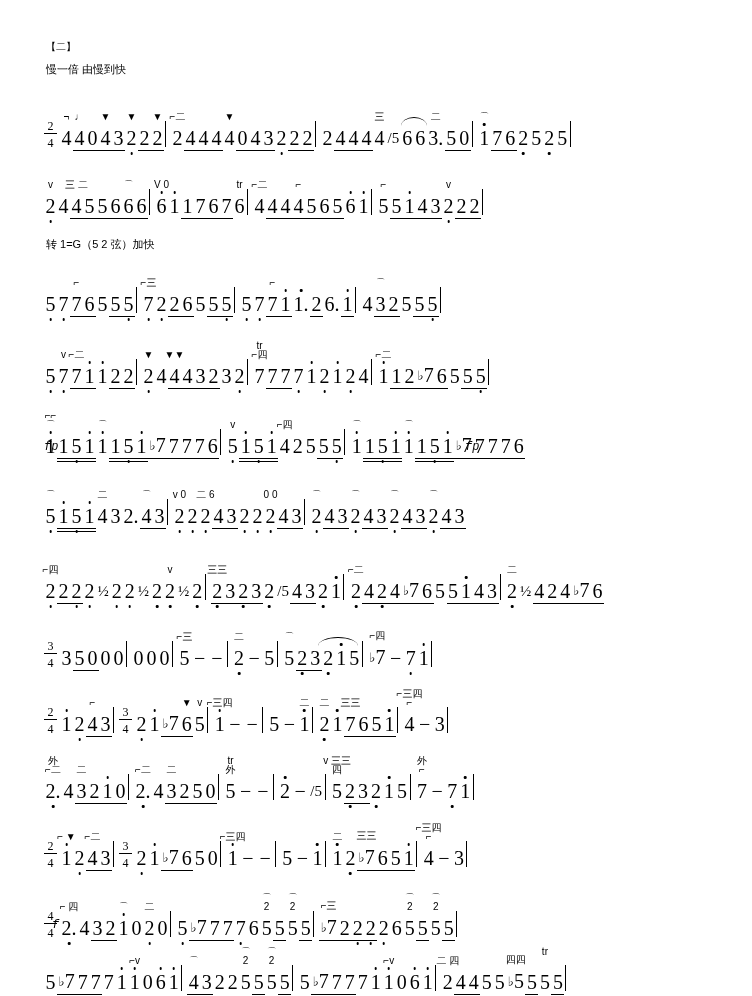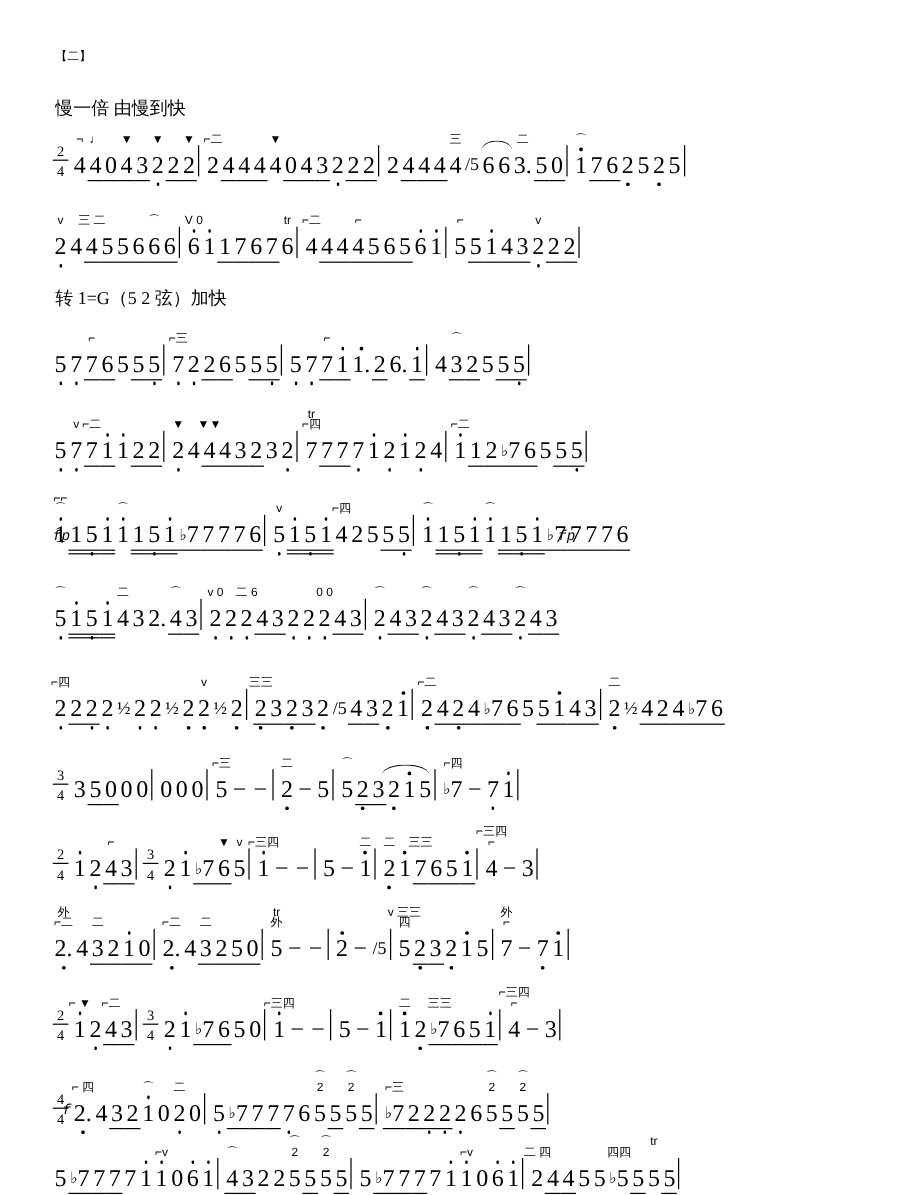--- a/index.html
+++ b/index.html
@@ -24,27 +24,26 @@
   .section-mark {
     position: absolute;
     left: 46px;
     top: 40px;
     font-size: 10px;
     letter-spacing: 0px;
     font-family: "Liberation Sans", sans-serif;
   }
   .tempo-line {
     position: absolute;
-    font-size: 15px;
-    font-family: Liberation Serif, serif;
+    font-size: 11px;
+    font-family: Liberation Sans, sans-serif;
     white-space: nowrap;
-    margin-top: 19px;
   }
   .tempo-1 { left: 46px; top: 62px; }
-  .tempo-2 { left: 46px; top: 220px; }
+  .tempo-2 { left: 46px; top: 237px; }
 
   .staff-row {
     position: absolute;
     left: 44px;
     width: 668px;
     height: 58px;
     display: flex;
     align-items: flex-end;
   }
   .barline {

